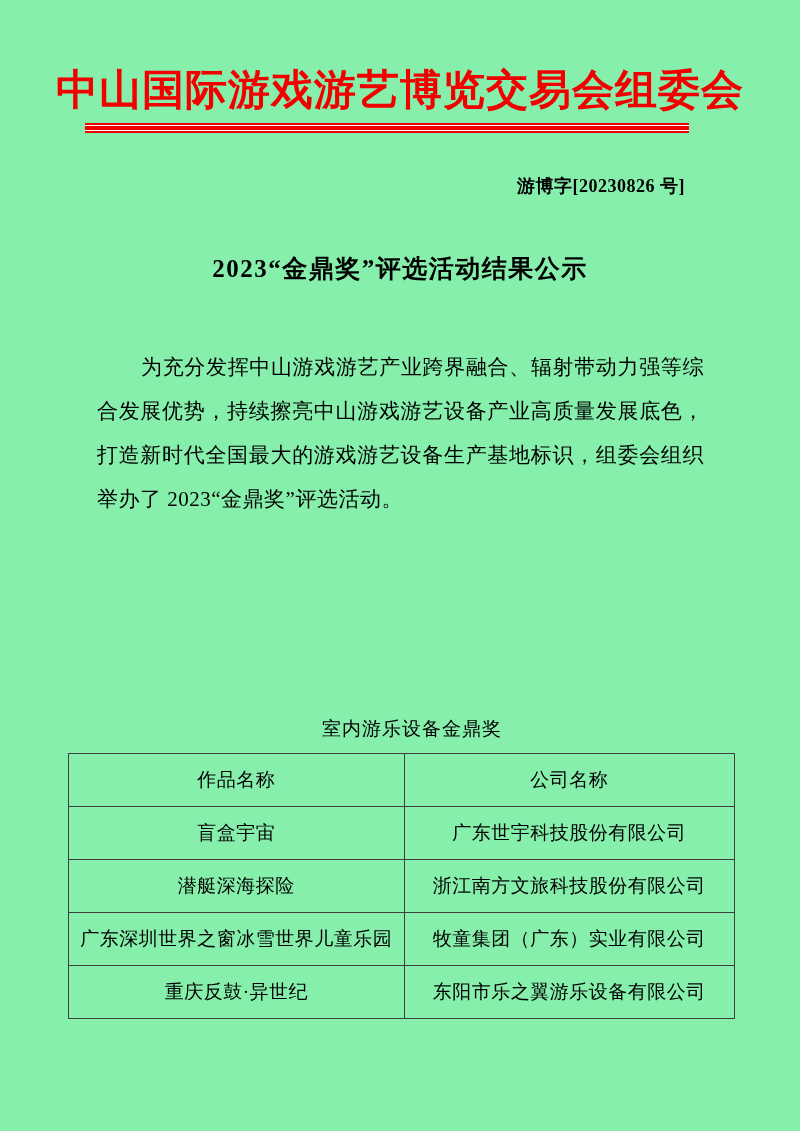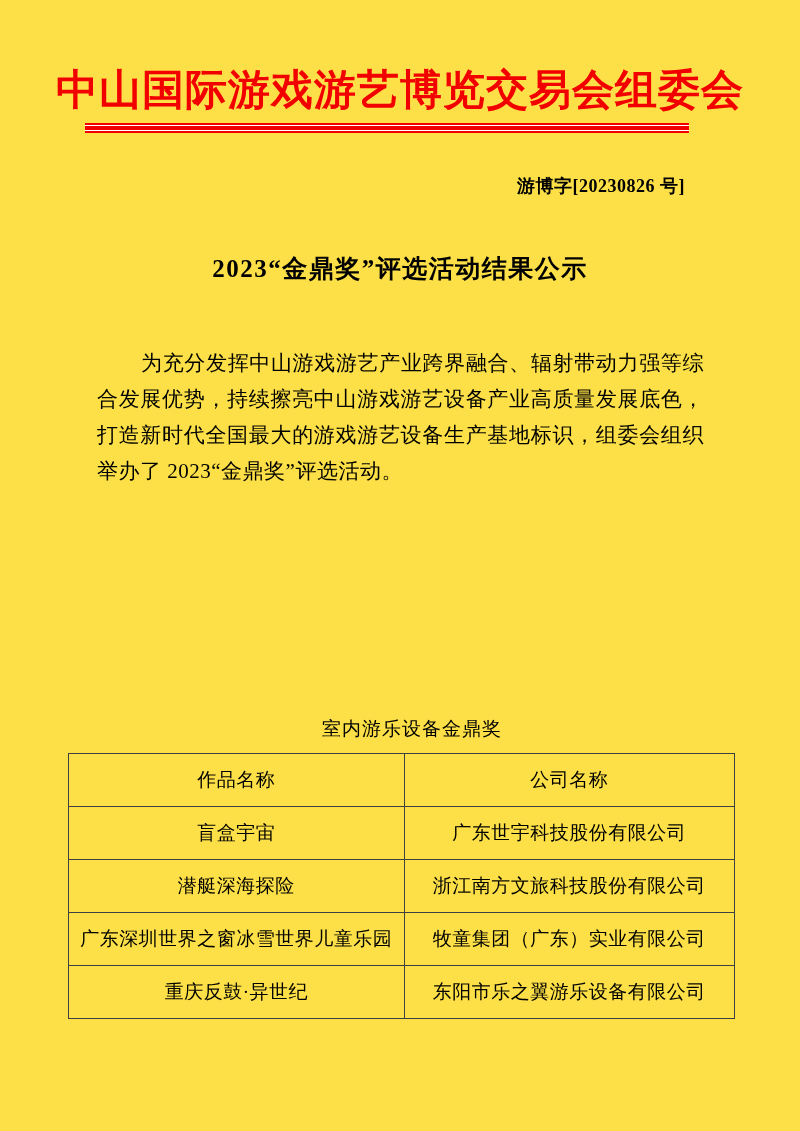--- a/index.html
+++ b/index.html
@@ -3,21 +3,21 @@
 <meta charset="utf-8">
 <style>
   :root { --accent: #f20000; --ink: #000000; --table-border: #404040; }
   * { margin: 0; padding: 0; box-sizing: border-box; }
   html, body { background: #ffffff; }
   .page {
     position: relative;
     width: 800px;
     height: 1131px;
     margin: 0 auto;
-    background: #fde047;
+    background: #86efac;
     font-family: "Liberation Serif", "DejaVu Serif", serif;
     color: var(--ink);
     overflow: hidden;
   }
   .org-title {
     position: absolute;
     top: 62px;
     left: 0;
     width: 100%;
     text-align: center;
@@ -63,21 +63,21 @@
     font-weight: 700;
     letter-spacing: 1.5px;
     white-space: nowrap;
   }
   .body-text {
     position: absolute;
     top: 345px;
     left: 97px;
     width: 607px;
     font-size: 21px;
-    line-height: 36px;
+    line-height: 44px;
     text-align: justify;
     letter-spacing: 0.5px;
   }
   .body-text p { text-indent: 44px; }
   .table-caption {
     position: absolute;
     top: 716px;
     left: 12px;
     width: 100%;
     text-align: center;

